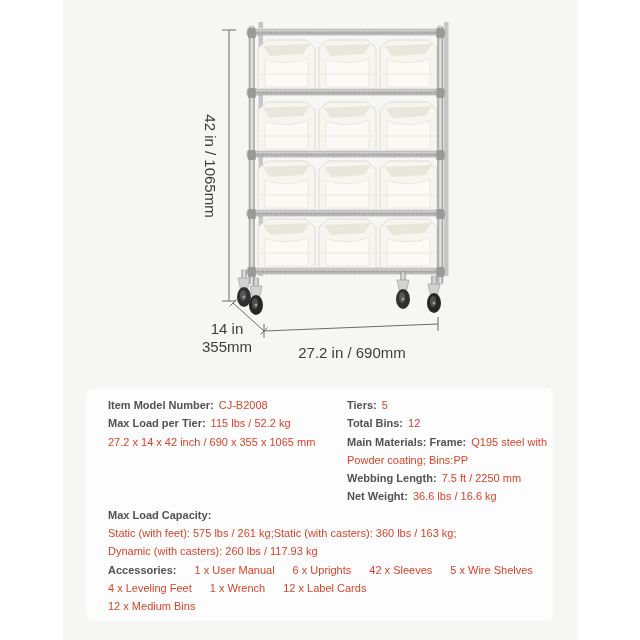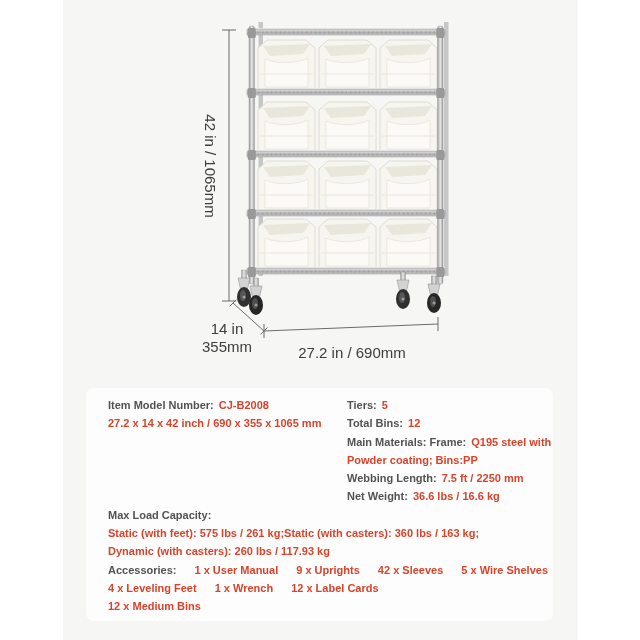--- a/index.html
+++ b/index.html
@@ -8,21 +8,21 @@
   .panel{position:absolute;left:63px;top:0;width:515px;height:640px;background:#f6f6f5;}
   .diagram-svg{position:absolute;left:0;top:0;width:640px;height:388px;}
 
   .spec-card{position:absolute;left:86px;top:388px;width:467px;height:233px;
              background:#fdfdfd;border-radius:8px;box-sizing:border-box;
              padding:8px 14px 6px 22px;}
   .spec-cols{display:grid;grid-template-columns:239px 1fr;}
   .spec-row{line-height:18.3px;font-size:11px;white-space:nowrap;}
   .lbl{color:#525252;font-weight:700;margin-right:5px;}
   .lbl:empty{display:none;margin:0;}
-  .val{color:#d9432a;font-weight:700;}
+  .val{color:#d9432a;font-weight:400;}
   .acc{display:flex;gap:18px;}
   .acc .lbl{margin-right:0;text-align:right;}
 </style>
 </head>
 <body>
 
 <div class="canvas">
   <div class="panel"></div>
 
   <svg class="diagram-svg" viewBox="0 0 640 388">
@@ -130,38 +130,39 @@
       <text x="227" y="334" text-anchor="middle">14 in</text>
       <text x="227" y="352" text-anchor="middle">355mm</text>
       <text x="352" y="358" text-anchor="middle">27.2 in / 690mm</text>
     </g>
   </svg>
 
   <div class="spec-card">
     <div class="spec-cols">
       <div class="spec-col">
         <div class="spec-row"><span class="lbl">Item Model Number:</span><span class="val">CJ-B2008</span></div>
+        <div class="spec-row"><span class="lbl">Max Load per Tier:</span><span class="val">115 lbs / 52.2 kg</span></div>
         <div class="spec-row"><span class="val">27.2 x 14 x 42 inch / 690 x 355 x 1065 mm</span></div>
       </div>
       <div class="spec-col">
         <div class="spec-row"><span class="lbl">Tiers:</span><span class="val">5</span></div>
         <div class="spec-row"><span class="lbl">Total Bins:</span><span class="val">12</span></div>
         <div class="spec-row"><span class="lbl">Main Materials: Frame:</span><span class="val">Q195 steel with</span></div>
         <div class="spec-row"><span class="val">Powder coating; Bins:PP</span></div>
         <div class="spec-row"><span class="lbl">Webbing Length:</span><span class="val">7.5 ft / 2250 mm</span></div>
         <div class="spec-row"><span class="lbl">Net Weight:</span><span class="val">36.6 lbs / 16.6 kg</span></div>
       </div>
     </div>
     <div class="spec-row"><span class="lbl">Max Load Capacity:</span></div>
     <div class="spec-row"><span class="val">Static (with feet): 575 lbs / 261 kg;Static (with casters): 360 lbs / 163 kg;</span></div>
     <div class="spec-row"><span class="val">Dynamic (with casters): 260 lbs / 117.93 kg</span></div>
     <div class="spec-row acc">
       <span class="lbl">Accessories:</span>
       <span class="val">1 x User Manual</span>
-      <span class="val">9 x Uprights</span>
+      <span class="val">6 x Uprights</span>
       <span class="val">42 x Sleeves</span>
       <span class="val">5 x Wire Shelves</span>
     </div>
     <div class="spec-row acc">
       <span class="val">4 x Leveling Feet</span>
       <span class="val">1 x Wrench</span>
       <span class="val">12 x Label Cards</span>
     </div>
     <div class="spec-row acc">
       <span class="val">12 x Medium Bins</span>

